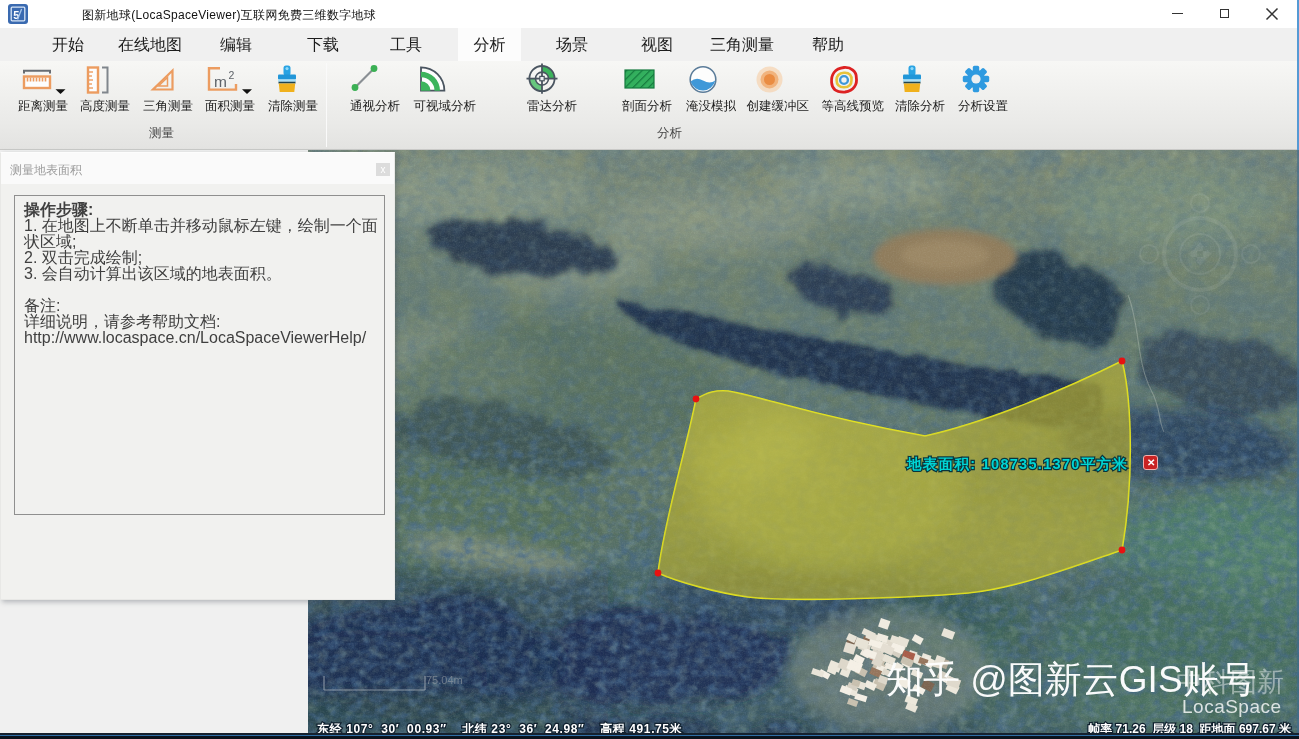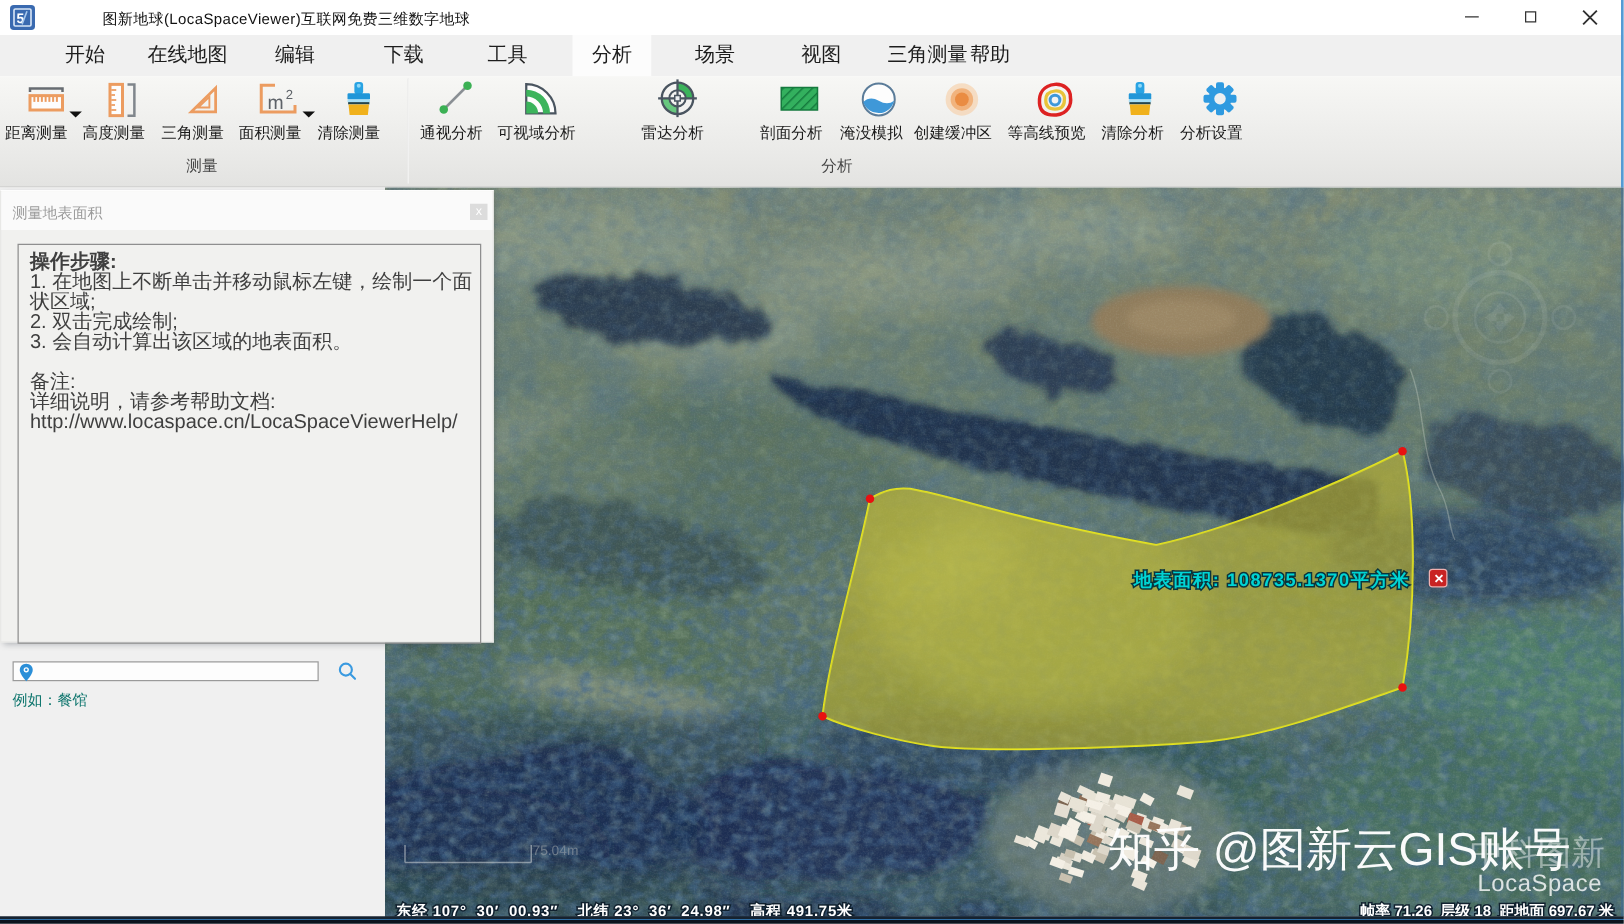--- a/index.html
+++ b/index.html
@@ -13,32 +13,32 @@
 
 
 #menubar { position:absolute; left:0; top:28px; width:1299px; height:33px; background:#f0f0f0;padding-left:36px; }
 .menuitem { position:absolute; top:0; height:33px; line-height:33px; font-size:16px; color:#1d1d1d; text-align:center; }
 .menuitem.active { background:#fcfcfc; }
 
 
 #ribbon { position:absolute; left:0; top:61px; width:1299px; height:89px; background:linear-gradient(#f7f7f5,#eaeae8 70%,#e3e3e1); border-bottom:1px solid #c9c9c7; }
 .rbtn { position:absolute; top:2px; text-align:center; }
 .rbtn .ric { height:32px; margin-top:2px; display:block; }
-.rbtn .rlb { font-size:12.5px; color:#1a1a1a; margin-top:1px; text-align:left; white-space:nowrap; }
+.rbtn .rlb { font-size:12.5px; color:#1a1a1a; margin-top:1px; text-align:right; white-space:nowrap; }
 .grplabel { position:absolute; top:64px; font-size:12.5px; color:#454545; }
 .gsep { position:absolute; top:2px; width:1px; height:84px; background:#cfcfcd; border-right:1px solid #fafafa; }
 
 
 #sidebar { position:absolute; left:0; top:150px; width:308px; height:583px; background:#f0f0f0; }
 #searchrow { position:absolute; left:10px; top:379px; width:290px; height:17px; }
 #searchbox { position:absolute; left:0; top:0; width:245px; height:16px; background:#fdfdfd; border:1px solid #9a9a9a; }
 #hint { position:absolute; left:10px; top:402px; font-size:12px; color:#0f766e; }
 
 
-#panel { position:absolute; left:0; top:152px; width:395px; height:362px; background:#f1f1ef; border:1px solid #e8e8e6; border-top:1px solid #fdfdfd; box-shadow:2px 2px 5px rgba(60,70,80,0.35); }
+#panel { position:absolute; left:0; top:152px; width:395px; height:448px; background:#f1f1ef; border:1px solid #e8e8e6; border-top:1px solid #fdfdfd; box-shadow:2px 2px 5px rgba(60,70,80,0.35); }
 #panel-title { position:absolute; left:0; top:0; width:100%; height:31px; background:#fafafa; }
 #panel-title span { position:absolute; left:9px; top:9px; font-size:12px; color:#9b9b9b; }
 #panel-close { position:absolute; right:4px; top:10px; width:14px; height:13px; background:#dcdcdc; color:#fff; font-size:10px; text-align:center; line-height:13px; }
 #panel-box { position:absolute; left:13px; top:42px; width:371px; height:320px; border:1px solid #8f8f8f; }
 #panel-box .txt { margin:6px 0 0 9px; font-size:16px; color:#3f3f3f; line-height:16px; }
 
 
 #bottombar { position:absolute; left:0; top:733px; width:1299px; height:6px; background:linear-gradient(#16222f 0 2px, #2f6ea5 2px 3px, #0b131d 3px); }
 
 
@@ -66,21 +66,21 @@
   <div id="menubar">
     <div class="menuitem" style="left:38px;width:60px;">开始</div>
     <div class="menuitem" style="left:110px;width:80px;">在线地图</div>
     <div class="menuitem" style="left:206px;width:60px;">编辑</div>
     <div class="menuitem" style="left:293px;width:60px;">下载</div>
     <div class="menuitem" style="left:376px;width:60px;">工具</div>
     <div class="menuitem active" style="left:458px;width:63px;">分析</div>
     <div class="menuitem" style="left:542px;width:60px;">场景</div>
     <div class="menuitem" style="left:627px;width:60px;">视图</div>
     <div class="menuitem" style="left:702px;width:80px;">三角测量</div>
-    <div class="menuitem" style="left:762px;width:60px;">帮助</div>
+    <div class="menuitem" style="left:798px;width:60px;">帮助</div>
   </div>
 
   <div id="ribbon">
     <div class="gsep" style="left:326px;"></div>
     <div class="grplabel" style="left:149px;">测量</div>
     <div class="grplabel" style="left:657px;">分析</div>
     <div class="rbtn" style="left:4px;width:64px;">
       <svg class="ric" viewBox="0 0 64 32" width="64" height="32" style="overflow:visible">
         <path d="M20,8.5 L20,5.8 L46,5.8 L46,8.5" fill="none" stroke="#676c72" stroke-width="2"></path>
         <rect x="20" y="11.5" width="26" height="11.5" fill="#fdfdfd" stroke="#ec9c60" stroke-width="2.4"></rect>

